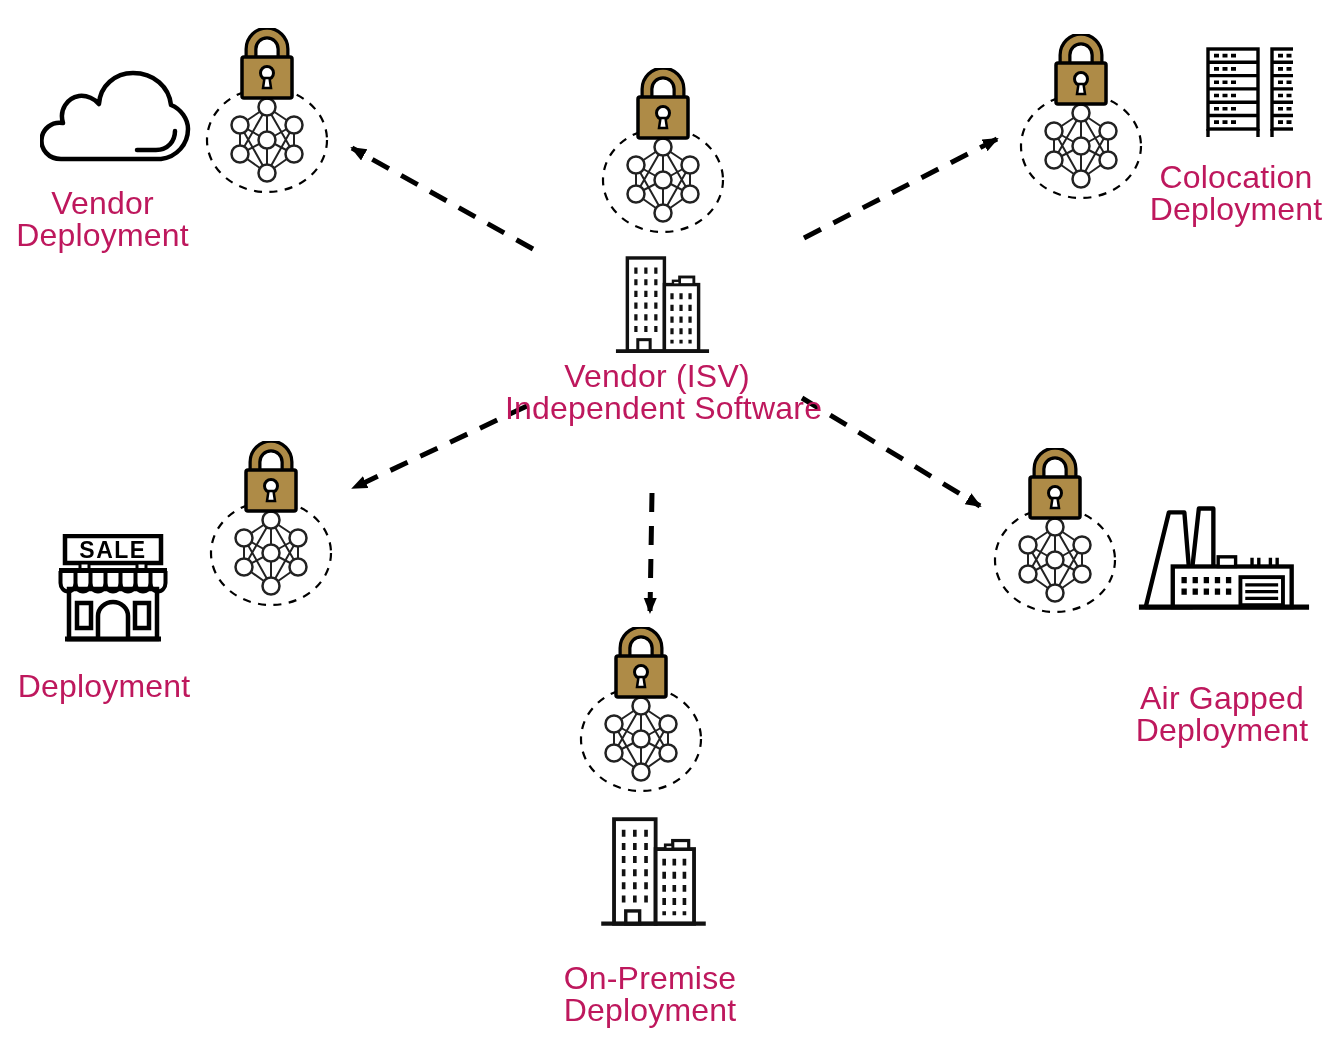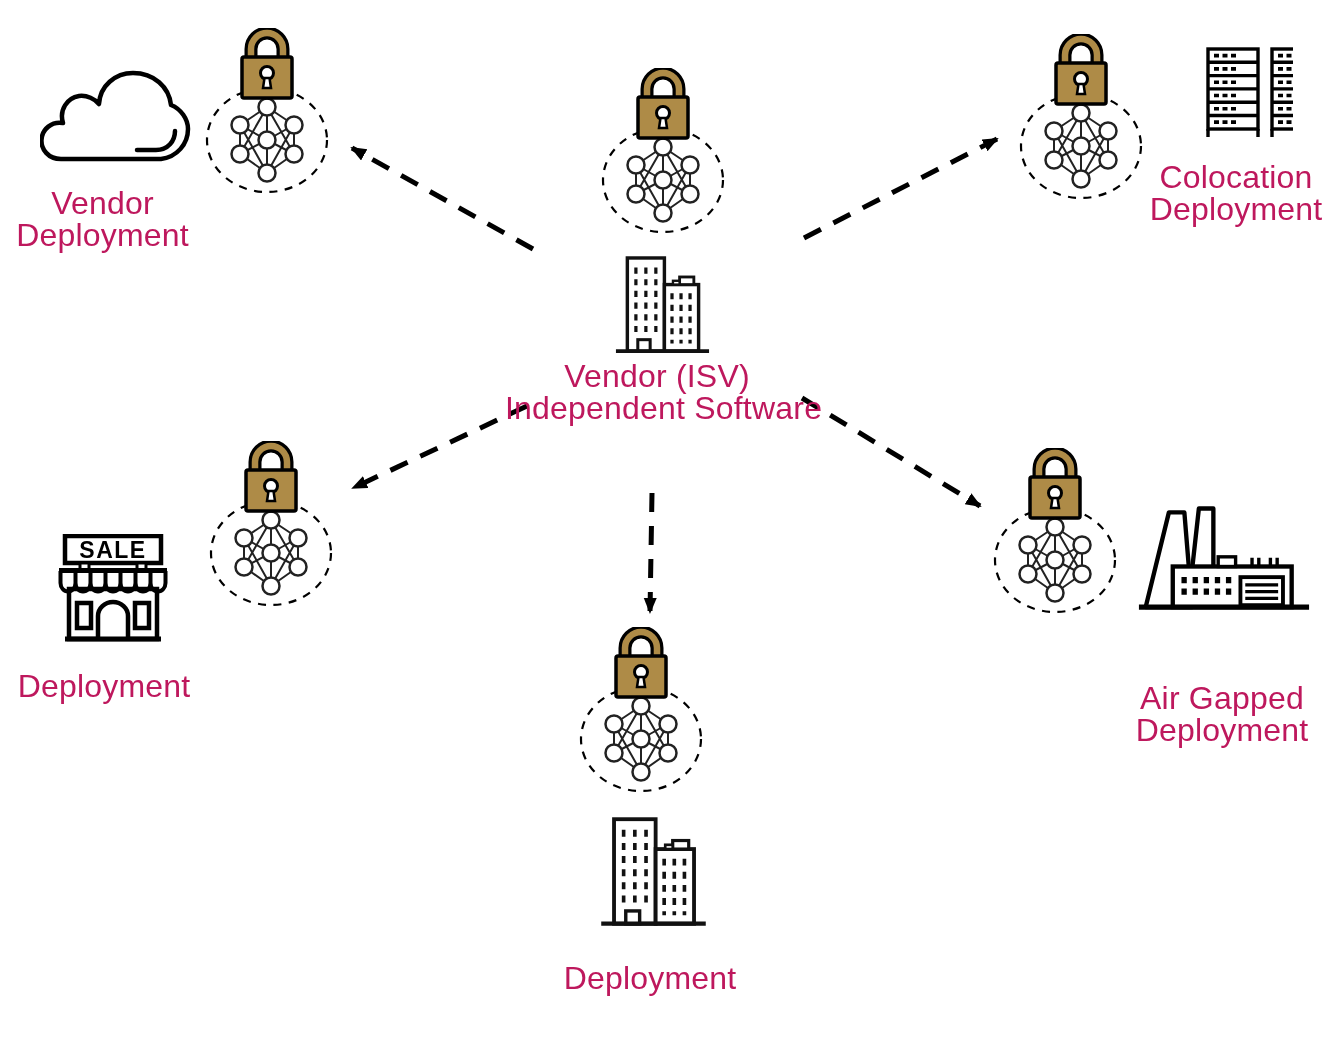--- a/index.html
+++ b/index.html
@@ -184,16 +184,17 @@
   <div class="label" style="left:6px; top:671px; width:196px;">
     <div>Deployment</div>
   </div>
 
   <div class="label" style="left:1124px; top:653px; width:196px;margin-top:30px;">
     <div>Air Gapped</div>
     <div>Deployment</div>
   </div>
 
   <div class="label" style="left:552px; top:963px; width:196px;">
+    <div>On-Premise</div>
     <div>Deployment</div>
   </div>
 
 </div>
 
 </body></html>

